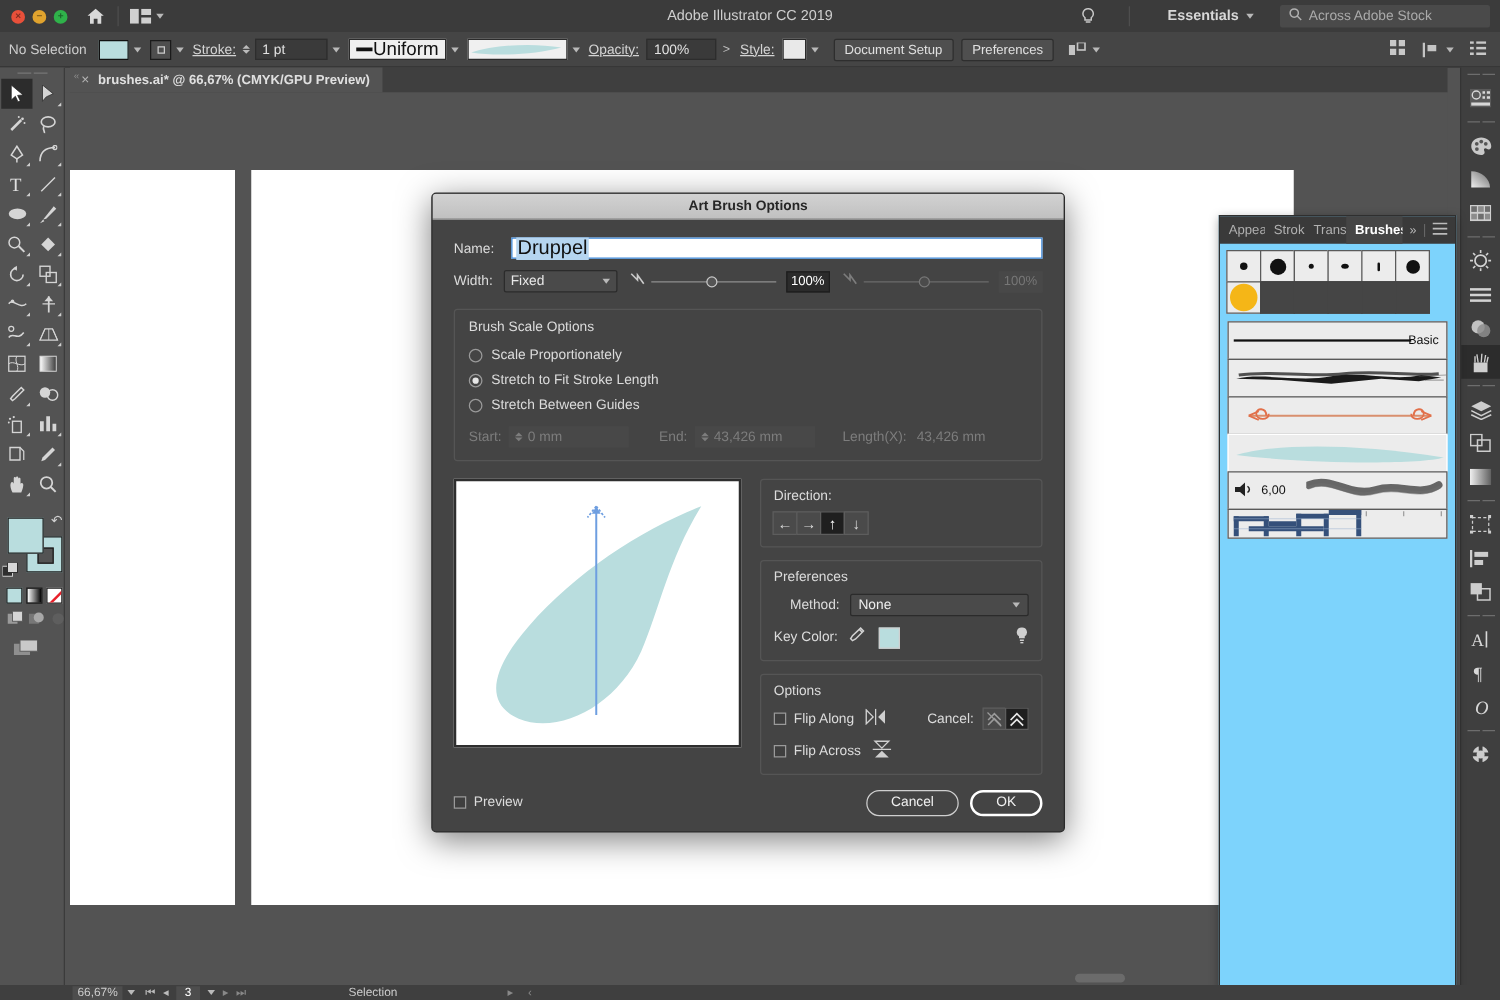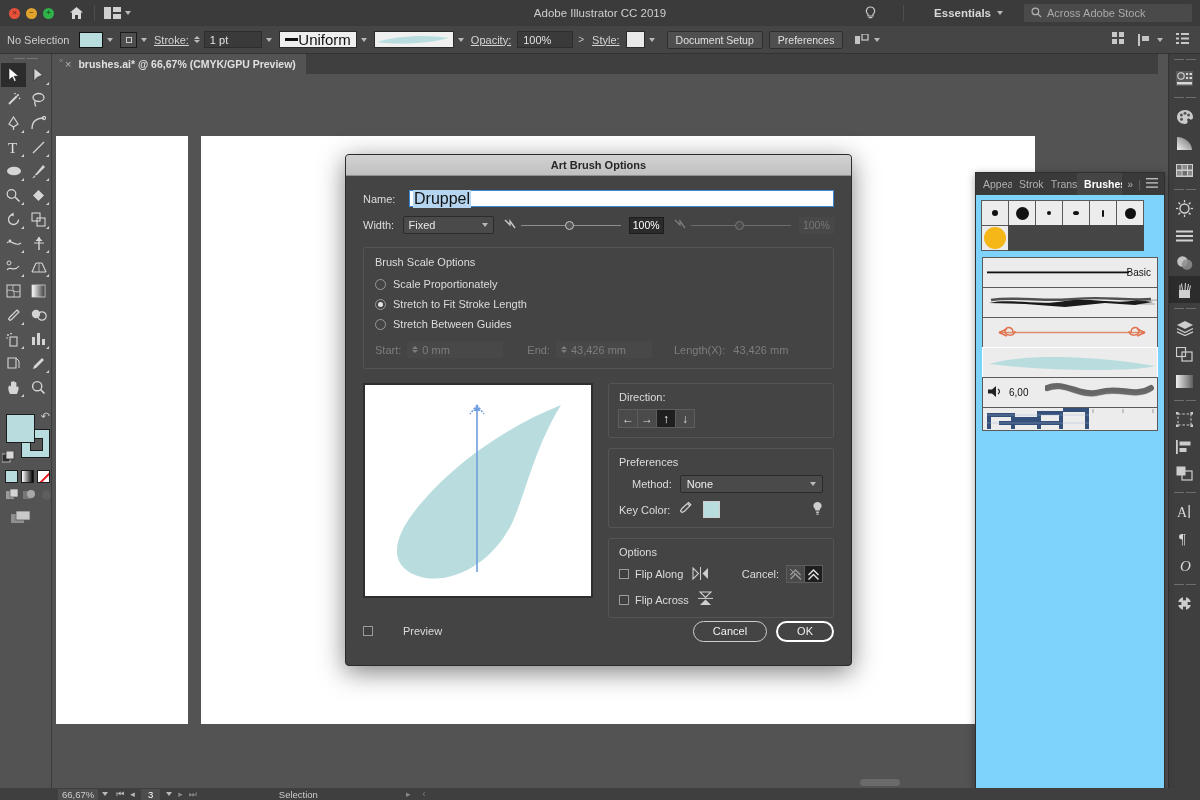--- a/index.html
+++ b/index.html
@@ -286,22 +286,22 @@
     font-size:11px; color:#eee; margin-left:8px; flex:1;
   }
   .keyswatch { width:17px;height:17px;background:#b9ddde;border:1px solid #cfcfcf; }
   .cbox { width:10px;height:10px;border:1px solid #9a9a9a; background:#3f3f3f; flex:none;}
   .ov-btn {
     width:19px;height:18px;border:1px solid #5d5d5d;background:#4a4a4a;
     display:flex;align-items:center;justify-content:center; margin-left:-1px;
   }
   .ov-btn.act { background:#1f1f1f; }
   .dlg-foot {
-    position:absolute; left:0; bottom:11px; width:100%; height:46px;
-    display:flex; align-items:center; padding:0 17px;gap:24px;
+    position:absolute; left:0; bottom:0; width:100%; height:46px;
+    display:flex; align-items:center; padding:0 17px;
   }
   .btn {
     height:21px; padding:0 19px; border-radius:11px; border:1px solid #cfcfcf;
     background:#444; color:#f0f0f0; font-size:11px; display:flex;
     align-items:center; justify-content:center; margin-left:9px;
   }
   .btn.prim { border:2px solid #fff; }
   .foot-right { margin-left:auto; display:flex; }
 
   

